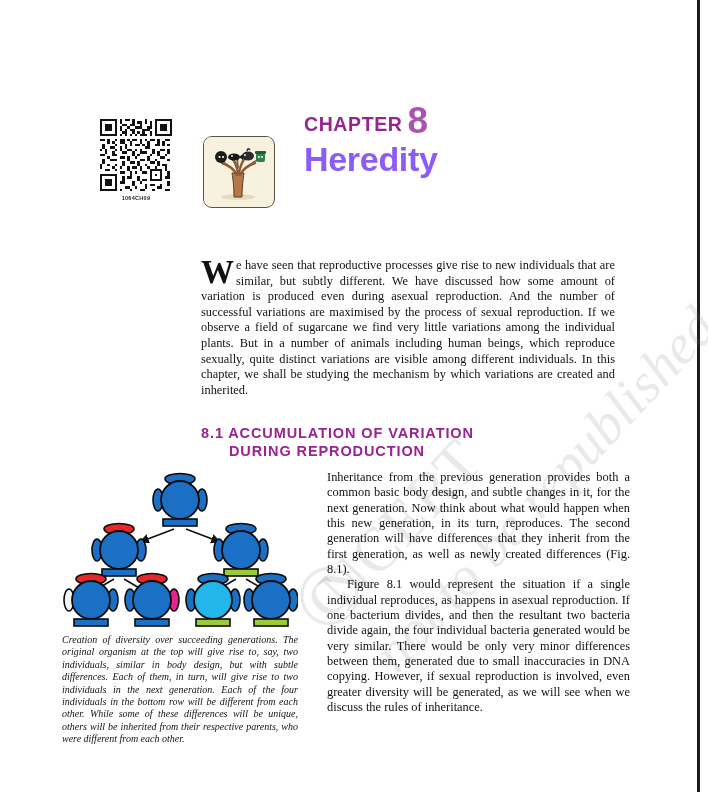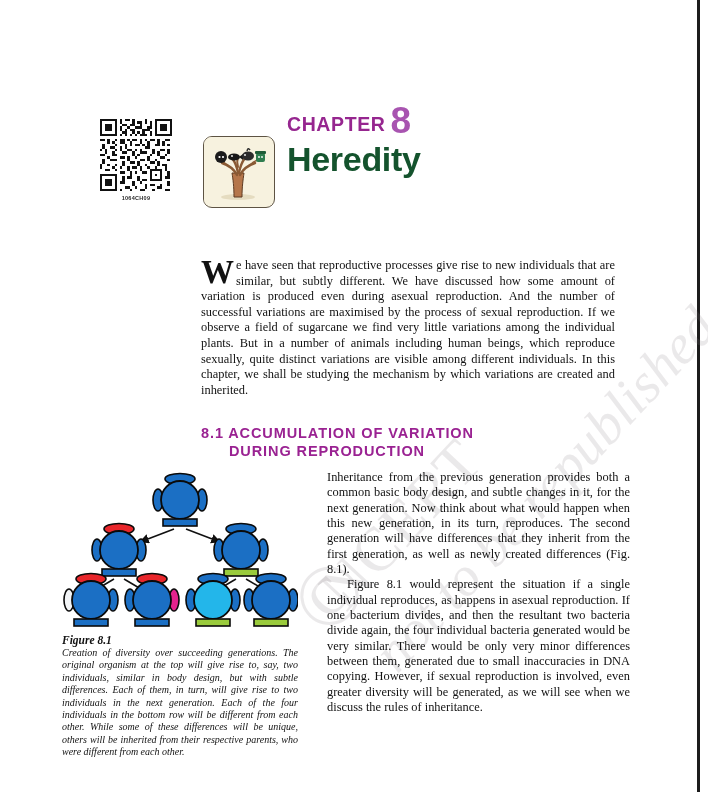--- a/index.html
+++ b/index.html
@@ -105,21 +105,21 @@
     width: 70px; height: 70px;
     background: #f7f2df;
     border: 1.6px solid #5d5343;
     border-radius: 9px;
     overflow: hidden;
   }
   #chapter-icon svg { display: block; }
 
   #chapter-title-group {
     position: absolute;
-    left: 287px; top: 8px;
+    left: 304px; top: 8px;
     width: 340px;
   }
   #chapter-word-line {
     display: flex;
     align-items: baseline;
     line-height: 1;
     height: 34px;
   }
   #chapter-word {
     font-family: "Liberation Sans", sans-serif;
@@ -134,21 +134,21 @@
     font-weight: bold;
     color: #a854b0;
     margin-left: 5px;
     position: relative;
     top: 2px;
   }
   #chapter-name {
     font-family: "Liberation Sans", sans-serif;
     font-size: 34px;
     font-weight: bold;
-    color: #14532d;
+    color: #8b5cf6;
     letter-spacing: -0.3px;
     line-height: 1;
     margin-top: 8px;
   }
 
   
   #intro-block {
     position: absolute;
     left: 201px; top: 258px;
     width: 414px;
@@ -557,21 +557,20 @@
       <g transform="translate(209,130)">
         <ellipse cx="-22" cy="0" rx="5" ry="11" fill="#1b6fc4" stroke="#0a0a0a" stroke-width="1.6"></ellipse>
         <ellipse cx="22" cy="0" rx="5" ry="11" fill="#1b6fc4" stroke="#0a0a0a" stroke-width="1.6"></ellipse>
         <ellipse cx="0" cy="-21" rx="15" ry="5.5" fill="#1b6fc4" stroke="#0a0a0a" stroke-width="1.6"></ellipse>
         <circle cx="0" cy="0" r="19" fill="#1b6fc4" stroke="#0a0a0a" stroke-width="1.8"></circle>
         <rect x="-17" y="19" width="34" height="7" fill="#9acb3c" stroke="#0a0a0a" stroke-width="1.6"></rect>
       </g>
     </svg>
 
     <div id="figure-caption">
-      <div id="figure-label">Figure 8.1</div>
       <div id="figure-caption-text">Creation of diversity over succeeding generations. The original organism at the top will give rise to, say, two individuals, similar in body design, but with subtle differences. Each of them, in turn, will give rise to two individuals in the next generation. Each of the four individuals in the bottom row will be different from each other. While some of these differences will be unique, others will be inherited from their respective parents, who were different from each other.</div>
     </div>
   </div>
 
   <div id="body-column">
     <p class="first">Inheritance from the previous generation provides both a common basic body design, and subtle changes in it, for the next generation. Now think about what would happen when this new generation, in its turn, reproduces. The second generation will have differences that they inherit from the first generation, as well as newly created differences (Fig. 8.1).</p>
     <p>Figure 8.1 would represent the situation if a single individual reproduces, as happens in asexual reproduction. If one bacterium divides, and then the resultant two bacteria divide again, the four individual bacteria generated would be very similar. There would be only very minor differences between them, generated due to small inaccuracies in DNA copying. However, if sexual reproduction is involved, even greater diversity will be generated, as we will see when we discuss the rules of inheritance.</p>
   </div>
 
 </div>

